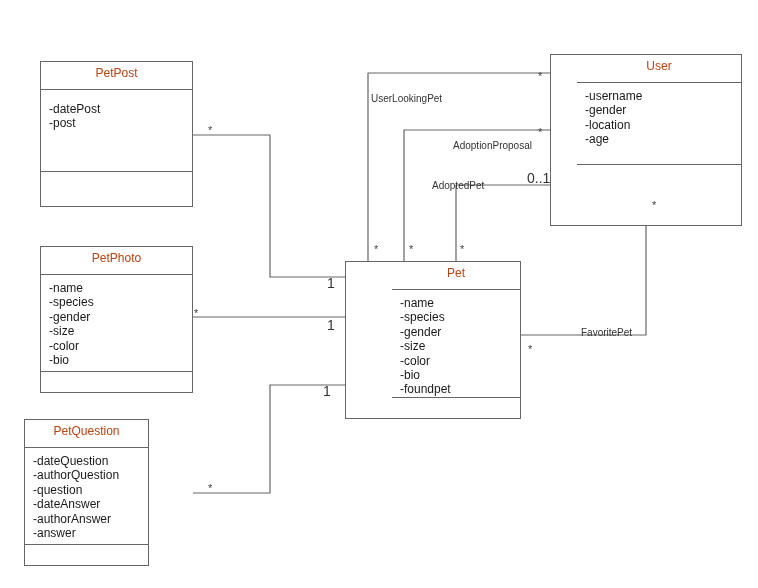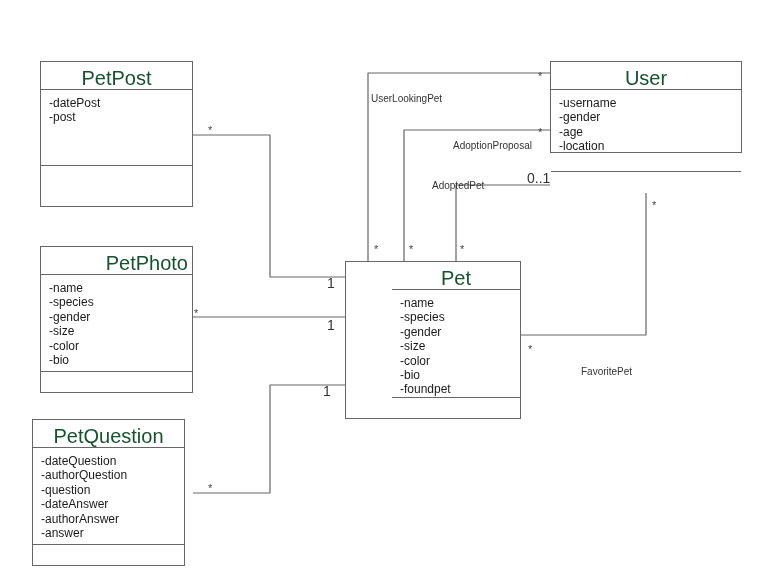--- a/index.html
+++ b/index.html
@@ -23,22 +23,22 @@
   .uml-class {
     position: absolute;
     box-sizing: border-box;
     border: 1px solid #666666;
     background: #ffffff;
     z-index: 5;
   }
   .uml-name {
     box-sizing: border-box;
     text-align: center;
-    font-size: 20px;
-    color: #14532d;
+    font-size: 12px;
+    color: #c2410c;
     padding: 5px 4px 6px 4px;
     border-bottom: 1px solid #666666;
     line-height: 1.15;
   }
   .uml-attrs {
     box-sizing: border-box;
     border-bottom: 1px solid #666666;
     padding: 6px 0 7px 8px;
   }
   .uml-attrs .row {
@@ -88,39 +88,39 @@
     <path d="M 368 261 L 368 73 L 550 73"></path>
     <path d="M 404 261 L 404 130 L 550 130"></path>
     <path d="M 456 261 L 456 185 L 550 185"></path>
     <path d="M 646 193 L 646 335 L 521 335"></path>
   </g>
 </svg>
 
 <div id="classes-layer">
     <div class="uml-class" style="left: 40px; top: 61px; width: 153px; height: 146px;">
       <div class="uml-name" style="height: 28px;">PetPost</div>
-      <div class="uml-attrs" style="height: 76px;">
+      <div class="uml-attrs" style="height: 76px; margin-top: 6px;">
         <div class="row">-datePost</div>
         <div class="row">-post</div>
       </div>
       <div class="uml-ops"></div>
     </div>
     <div class="uml-class" style="left: 40px; top: 246px; width: 153px; height: 147px;">
-      <div class="uml-name" style="height: 28px; text-align: right;">PetPhoto</div>
+      <div class="uml-name" style="height: 28px;">PetPhoto</div>
       <div class="uml-attrs" style="height: 97px;">
         <div class="row">-name</div>
         <div class="row">-species</div>
         <div class="row">-gender</div>
         <div class="row">-size</div>
         <div class="row">-color</div>
         <div class="row">-bio</div>
       </div>
       <div class="uml-ops"></div>
     </div>
-    <div class="uml-class" style="left: 32px; top: 419px; width: 153px; height: 147px;">
+    <div class="uml-class" style="left: 24px; top: 419px; width: 125px; height: 147px;">
       <div class="uml-name" style="height: 28px;">PetQuestion</div>
       <div class="uml-attrs" style="height: 97px;">
         <div class="row">-dateQuestion</div>
         <div class="row">-authorQuestion</div>
         <div class="row">-question</div>
         <div class="row">-dateAnswer</div>
         <div class="row">-authorAnswer</div>
         <div class="row">-answer</div>
       </div>
       <div class="uml-ops"></div>
@@ -131,36 +131,36 @@
         <div class="row">-name</div>
         <div class="row">-species</div>
         <div class="row">-gender</div>
         <div class="row">-size</div>
         <div class="row">-color</div>
         <div class="row">-bio</div>
         <div class="row">-foundpet</div>
       </div>
       <div class="uml-ops"></div>
     </div>
-    <div class="uml-class" style="left: 550px; top: 61px; width: 192px; height: 92px;">
+    <div class="uml-class" style="left: 550px; top: 54px; width: 192px; height: 172px; padding-left: 26px;">
       <div class="uml-name" style="height: 28px;">User</div>
       <div class="uml-attrs" style="height: 82px;">
         <div class="row">-username</div>
         <div class="row">-gender</div>
+        <div class="row">-location</div>
         <div class="row">-age</div>
-        <div class="row">-location</div>
       </div>
       <div class="uml-ops"></div>
     </div>
   </div>
 <div id="labels-layer">
     <div class="assoc-label" style="left: 371px; top: 93px;">UserLookingPet</div>
     <div class="assoc-label" style="left: 405px; top: 140px; padding-left: 48px;">AdoptionProposal</div>
     <div class="assoc-label" style="left: 432px; top: 180px;">AdoptedPet</div>
-    <div class="assoc-label" style="left: 581px; top: 327px; margin-top: 39px;">FavoritePet</div>
+    <div class="assoc-label" style="left: 581px; top: 327px;">FavoritePet</div>
     <div class="star-label" style="left: 208px; top: 126px;">*</div>
     <div class="star-label" style="left: 194px; top: 309px;">*</div>
     <div class="star-label" style="left: 208px; top: 484px;">*</div>
     <div class="mult-label" style="left: 327px; top: 278px;">1</div>
     <div class="mult-label" style="left: 327px; top: 320px;">1</div>
     <div class="mult-label" style="left: 323px; top: 386px;">1</div>
     <div class="star-label" style="left: 374px; top: 245px;">*</div>
     <div class="star-label" style="left: 409px; top: 245px;">*</div>
     <div class="star-label" style="left: 460px; top: 245px;">*</div>
     <div class="star-label" style="left: 528px; top: 345px;">*</div>

